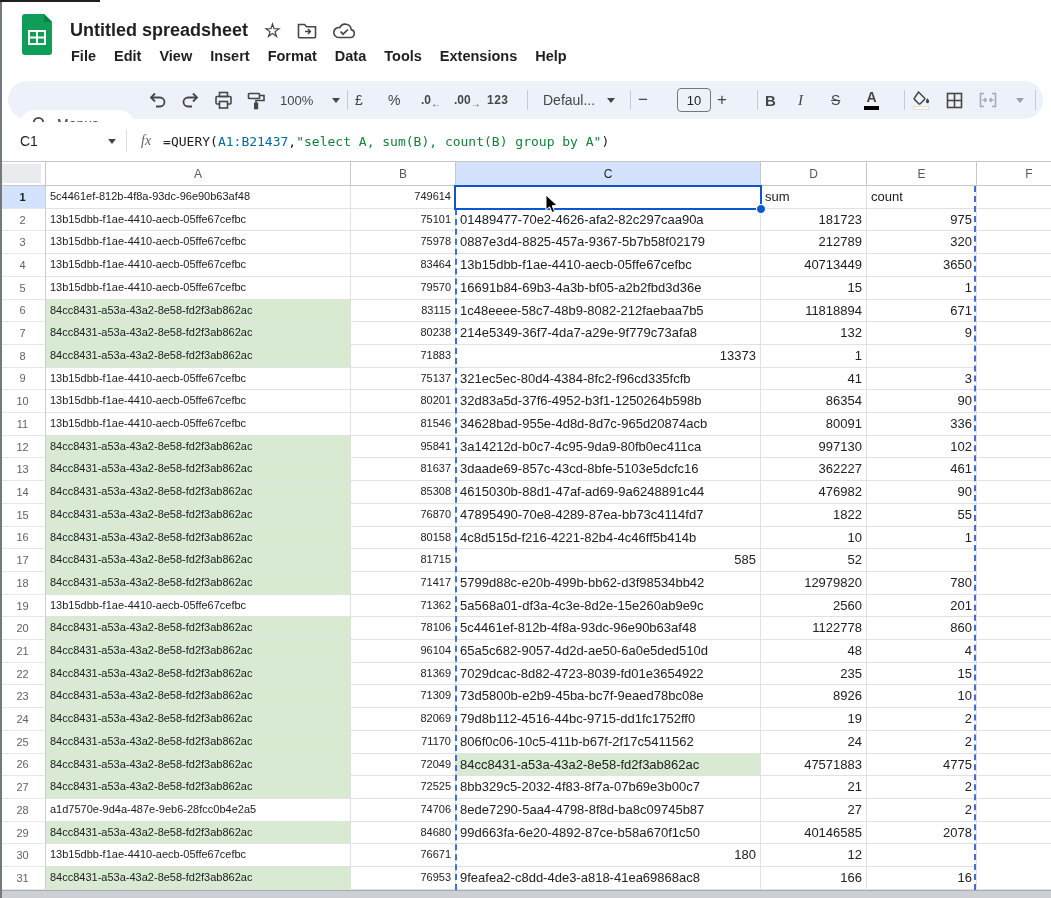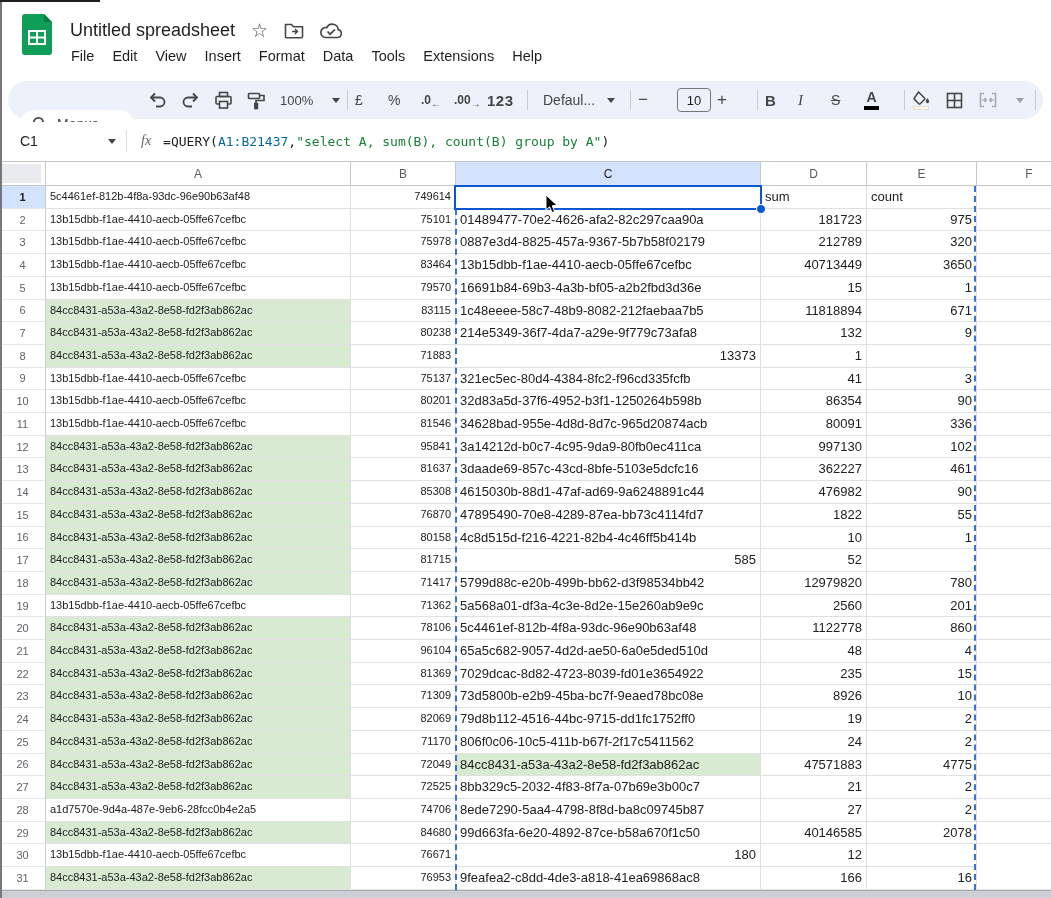--- a/index.html
+++ b/index.html
@@ -5,21 +5,21 @@
   * { box-sizing: border-box; margin:0; padding:0; }
   html,body { width:1051px; height:898px; overflow:hidden; background:#fff;
     font-family:"Liberation Sans", sans-serif; color:#202124; }
   body { position:relative; }
 
   
   .left-edge { position:absolute; left:0; top:0; width:2px; height:898px; background:#75797e; z-index:50; }
   .top-edge  { position:absolute; left:0; top:0; width:100px; height:2px; background:#1f1f1f; z-index:51; }
 
   
-  .titlebar { position:absolute; top:0; left:0; width:100%; height:81px; background:#fff; }
+  .titlebar { position:absolute; top:0; left:0; width:100%; height:81px; background:#fff;font-weight:bold; }
   .logo { position:absolute; left:22px; top:14px; width:30px; height:41px; }
   .title-row { position:absolute; left:70px; top:16px; height:28px; display:flex; align-items:center; gap:16px; }
   .doc-title { font-size:18px; color:#1f1f1f; }
   .t-icon { color:#444746; display:flex; align-items:center; }
   .star-glyph { font-size:19px; line-height:1; }
   .menubar { position:absolute; left:62px; top:45px; display:flex;align-items:flex-end; }
   .menu-item { font-size:14.5px; color:#1f1f1f; padding:3px 9px; border-radius:6px; cursor:default; }
 
   
   .toolbar { position:absolute; top:81px; left:8px; width:1035px; height:38px;
@@ -30,21 +30,21 @@
   .tbtn { min-width:33px; height:28px; display:flex; align-items:center; justify-content:space-between;
     color:#444746; border-radius:4px; position:relative; }
   .tdiv { width:1px; height:20px; background:#c6cad2; margin:0 7px; }
   .zoom-btn { width:60px; font-size:13px; gap:5px; }
   .chev { width:0; height:0; border-left:4px solid transparent; border-right:4px solid transparent;
     border-top:5px solid #444746; display:inline-block; }
   .chev.dim { border-top-color:#9aa0a6; }
   .tx { font-size:14px; }
   .dec { font-size:12px; font-weight:700; position:relative; }
   .dec .arr { font-size:10px; font-weight:400; position:relative; top:3px; }
-  .fmt123 { font-size:15px; font-weight:600; letter-spacing:0.5px; }
+  .fmt123 { font-size:12px; font-weight:600; letter-spacing:0.5px; }
   .font-btn { width:88px; font-size:14px; justify-content:space-between; padding:0 8px; }
   .size-box { width:34px; height:24px; border:1px solid #747775; border-radius:4px; font-size:13px;
     display:flex; align-items:center; justify-content:center; margin:0 6px; color:#202124; }
   .pm { font-size:17px; width:24px; }
   .b-ic { font-weight:700; font-size:15px; }
   .i-ic { font-style:italic; font-size:15px; font-family:"Liberation Serif", serif; }
   .s-ic { text-decoration:line-through; font-size:14px; }
   .a-ic { font-size:14px; font-weight:700; display:flex; flex-direction:column; align-items:center; line-height:1.05; }
   .a-ic .bar { width:15px; height:4px; background:#000; margin-top:1px; }
   .fill-ic { display:flex; flex-direction:column; align-items:center; }

